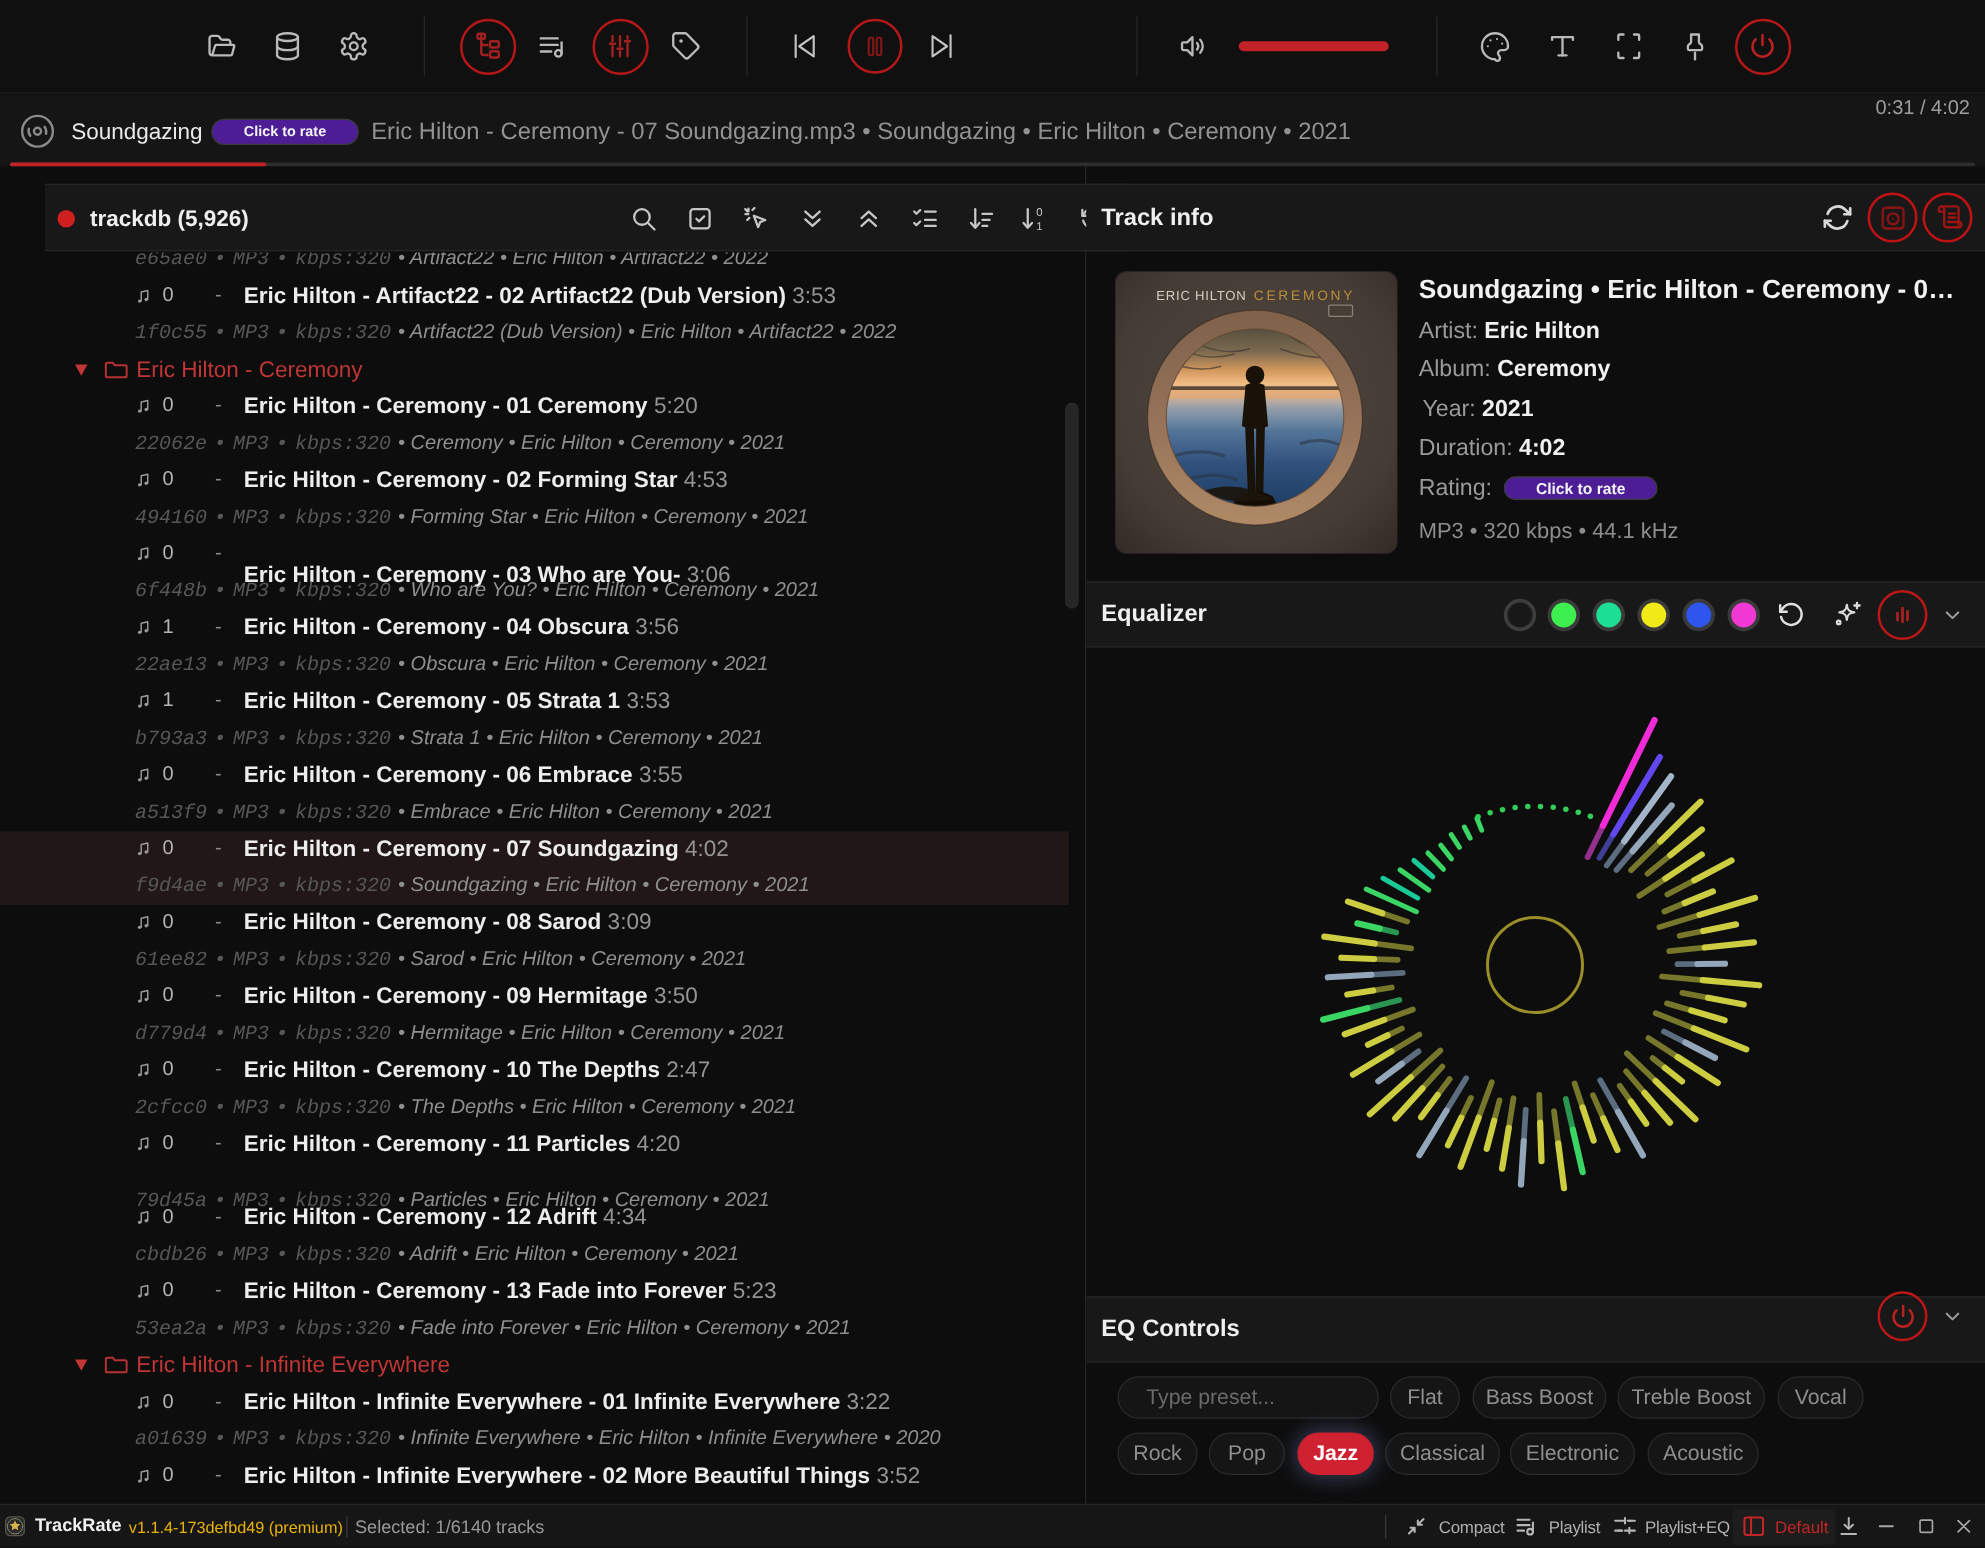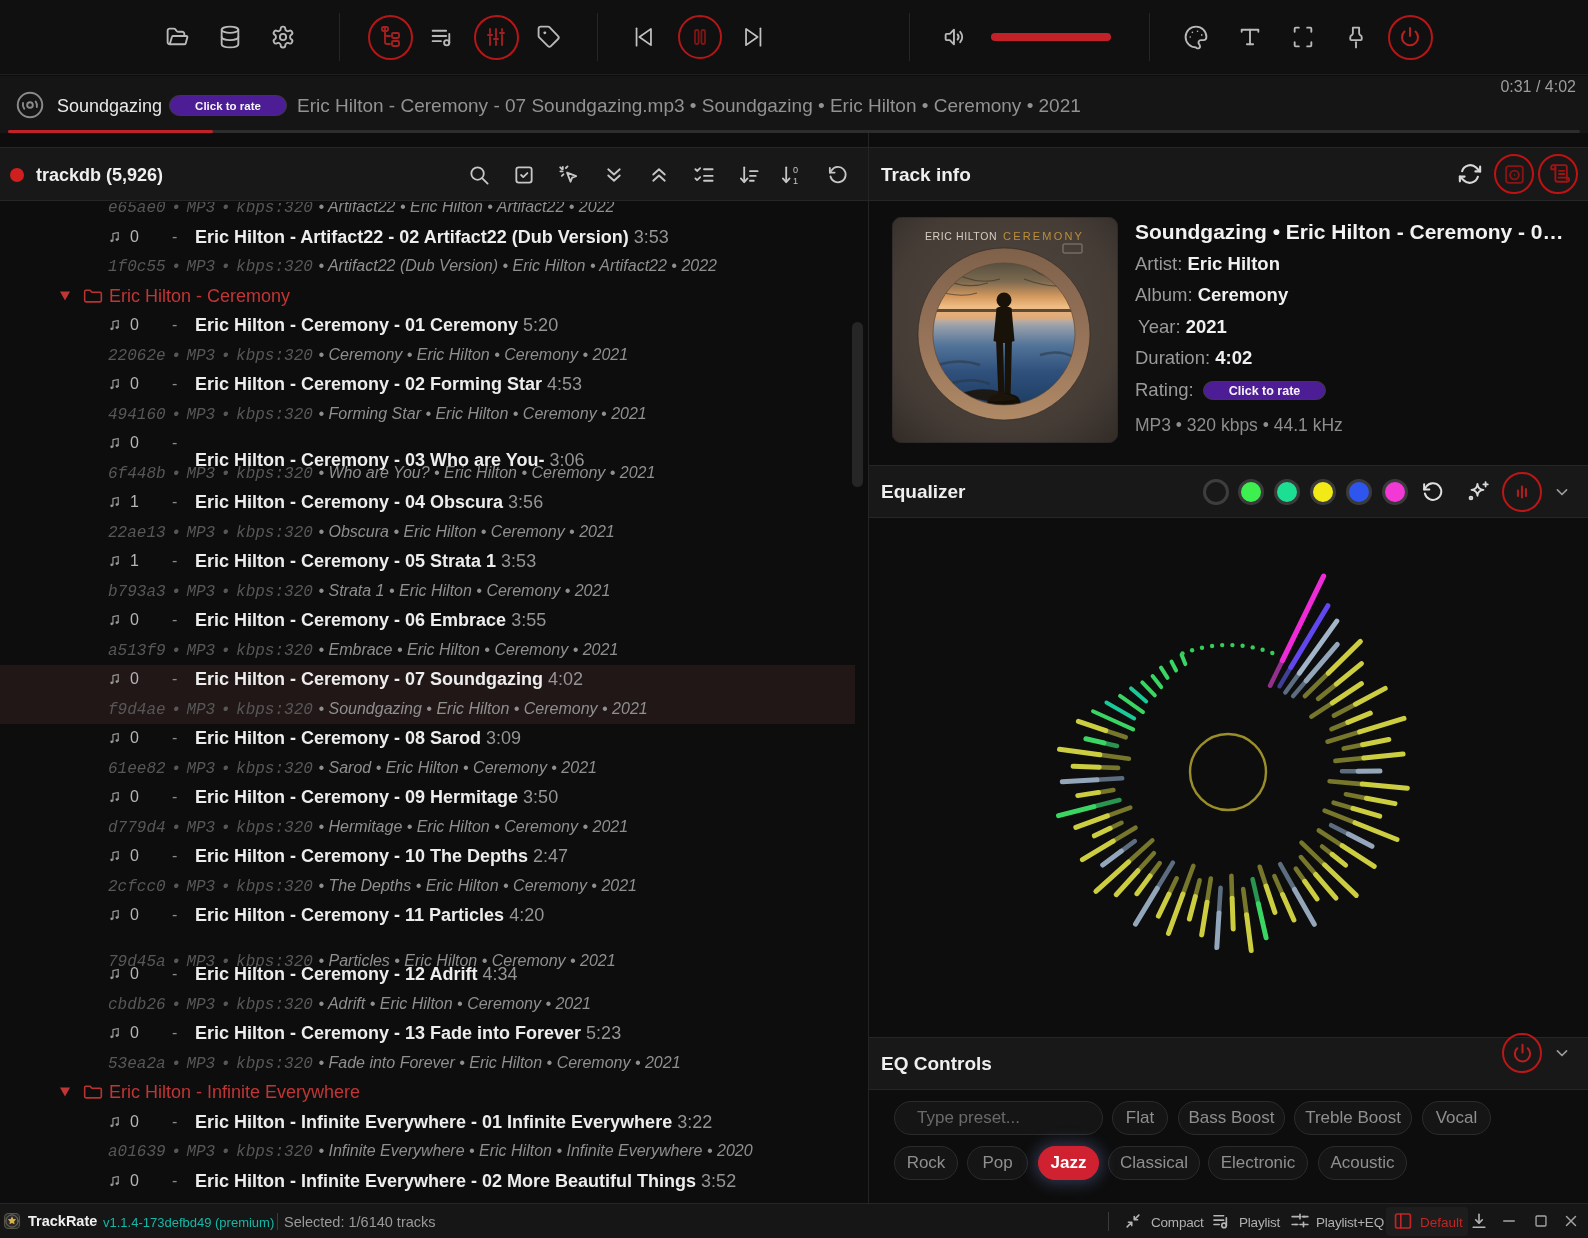--- a/index.html
+++ b/index.html
@@ -129,21 +129,21 @@
       </svg>
     </div>
 <div class="" style="position:absolute;left:57.0px;top:30.0px;transform:translate(0,-50%);white-space:nowrap;color:#e9e9e9;font-size:18px;font-weight:500;">Soundgazing</div>
 <div class="pill" style="position:absolute;left:169px;top:19px;width:118px;height:21px;font-size:11.5px;">Click to rate</div>
 <div class="" style="position:absolute;left:297.0px;top:30.0px;transform:translate(0,-50%);white-space:nowrap;color:#929292;font-size:19px;">Eric Hilton - Ceremony - 07 Soundgazing.mp3 • Soundgazing • Eric Hilton • Ceremony • 2021</div>
 <div class="" style="position:absolute;left:1576.0px;top:11px;transform:translate(-100%,-50%);white-space:nowrap;color:#9d9d9d;font-size:16px;">0:31 / 4:02</div>
 <div style="position:absolute;left:8px;bottom:0px;width:1572px;height:3.5px;border-radius:2px;background:#2d2d2d;"></div>
 <div style="position:absolute;left:8px;bottom:0px;width:205px;height:3.5px;border-radius:2px;background:#c22128;"></div>
 </div>
 <div style="position:absolute;left:868px;top:133px;width:1px;height:1070px;background:#242424;"></div>
-<div class="hdr" style="top:147px;height:54px;width:868px;">
+<div class="hdr" style="top:147px;height:54px;width:868px;margin-left:36px;">
 <div style="position:absolute;left:10px;top:20px;width:14px;height:14px;border-radius:50%;background:#d01f1f;"></div>
 <div class="" style="position:absolute;left:36.0px;top:27.0px;transform:translate(0,-50%);white-space:nowrap;color:#efefef;font-size:18px;font-weight:700;">trackdb (5,926)</div>
 <div style="position:absolute;left:479.0px;top:27.0px;transform:translate(-50%,-50%);display:flex;align-items:center;">
       <svg width="23" height="23" viewBox="0 0 24 24" fill="none" stroke="#c6c6c6" stroke-width="1.9" stroke-linecap="round" stroke-linejoin="round" style="">
         <circle cx="10.5" cy="10.5" r="6.5"></circle>
         <path d="M15.5 15.5 21 21"></path>
       </svg>
     </div>
 <div style="position:absolute;left:524.0px;top:27.0px;transform:translate(-50%,-50%);display:flex;align-items:center;">
       <svg width="23" height="23" viewBox="0 0 24 24" fill="none" stroke="#c6c6c6" stroke-width="1.9" stroke-linecap="round" stroke-linejoin="round" style="">
@@ -722,21 +722,21 @@
 <div class="eqpill" style="left:1038px;top:1146px;width:61px;background:#cf2130;border-color:#cf2130;color:#fff;font-weight:700;box-shadow:0 0 16px 3px rgba(150,170,255,0.28);">Jazz</div>
 <div style="position:absolute;left:0;top:1203px;width:1588px;height:35px;background:#161616;border-top:1px solid #262626;">
 <div style="position:absolute;left:11.5px;top:17.0px;transform:translate(-50%,-50%);display:flex;align-items:center;">
       <svg width="18" height="18" viewBox="0 0 24 24" fill="none" stroke="none" stroke-width="1.8" stroke-linecap="round" stroke-linejoin="round" style="">
         <rect x="2" y="2" width="20" height="20" rx="5" fill="#2a2a28" stroke="#57534a" stroke-width="1.4"></rect>
         <path d="M12 5.8l1.7 3.4 3.8.6-2.7 2.7.6 3.8-3.4-1.8-3.4 1.8.6-3.8-2.7-2.7 3.8-.6z" fill="#d8b24a" stroke="none"></path>
         <circle cx="12" cy="12" r="8.2" fill="none" stroke="#8a8578" stroke-width="1"></circle>
       </svg>
     </div>
 <div class="" style="position:absolute;left:28.0px;top:17.0px;transform:translate(0,-50%);white-space:nowrap;color:#f0f0f0;font-size:14.5px;font-weight:700;">TrackRate</div>
-<div class="" style="position:absolute;left:103.0px;top:18.0px;transform:translate(0,-50%);white-space:nowrap;color:#14b8a6;font-size:13px;">v1.1.4-173defbd49 (premium)</div>
+<div class="" style="position:absolute;left:103.0px;top:18.0px;transform:translate(0,-50%);white-space:nowrap;color:#eab308;font-size:13px;">v1.1.4-173defbd49 (premium)</div>
 <div style="position:absolute;left:277px;top:9px;width:1px;height:17px;background:#3a3a3a;"></div>
 <div class="" style="position:absolute;left:284.0px;top:18.0px;transform:translate(0,-50%);white-space:nowrap;color:#9a9a9a;font-size:14.5px;">Selected: 1/6140 tracks</div>
 <div style="position:absolute;left:1108px;top:8px;width:1px;height:19px;background:#3a3a3a;"></div>
 <div style="position:absolute;left:1133.0px;top:17.0px;transform:translate(-50%,-50%);display:flex;align-items:center;">
       <svg width="20" height="20" viewBox="0 0 24 24" fill="none" stroke="#b5b5b5" stroke-width="1.9" stroke-linecap="round" stroke-linejoin="round" style="">
         <path d="M19 5l-5.5 5.5M13.5 6.5v4h4"></path>
         <path d="M5 19l5.5-5.5M10.5 17.5v-4h-4"></path>
       </svg>
     </div>
 <div class="" style="position:absolute;left:1151.0px;top:18.0px;transform:translate(0,-50%);white-space:nowrap;color:#b0b0b0;font-size:13.5px;letter-spacing:-0.2px;">Compact</div>

